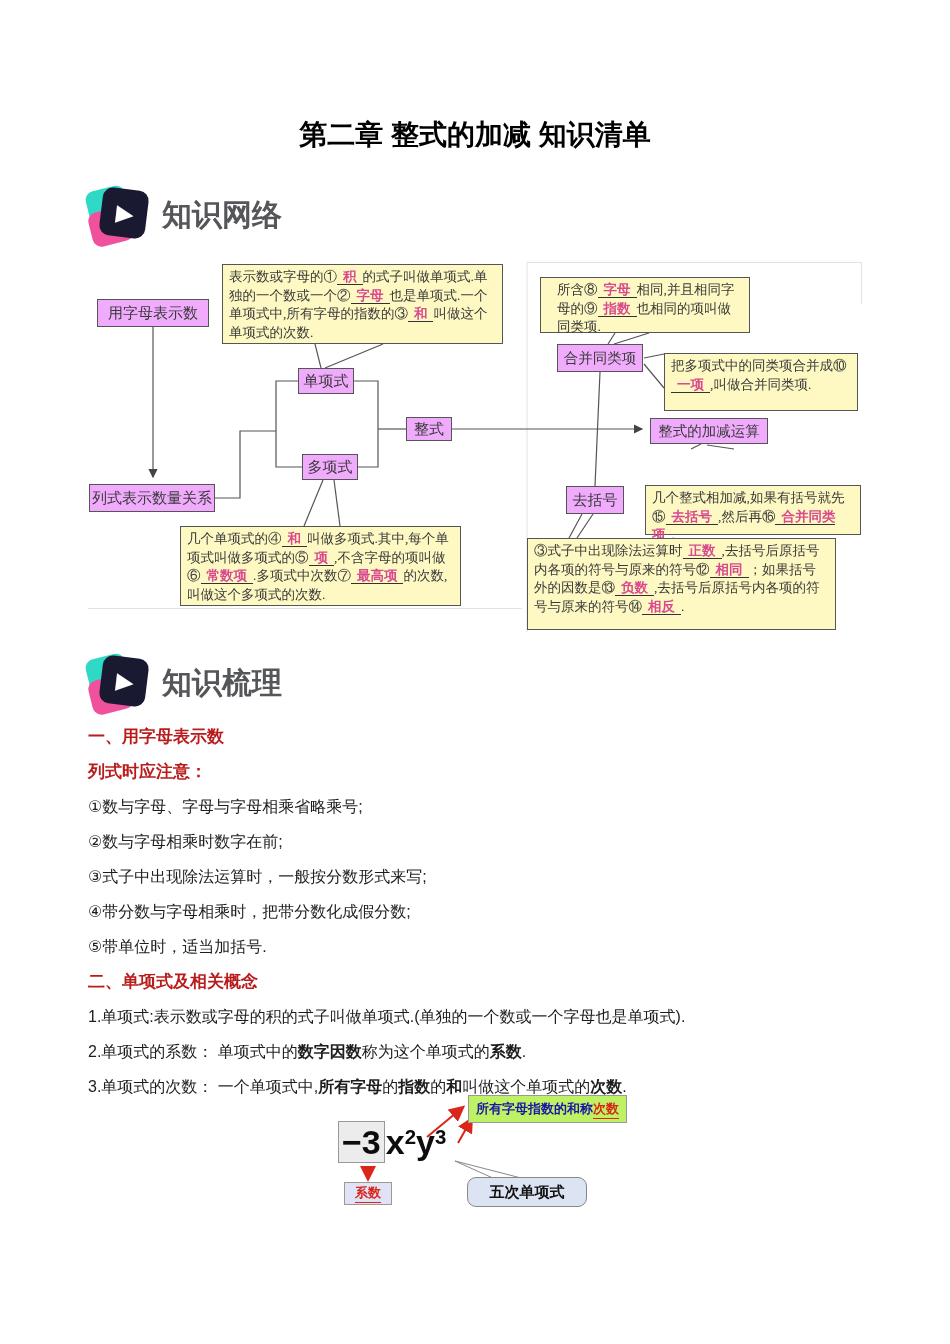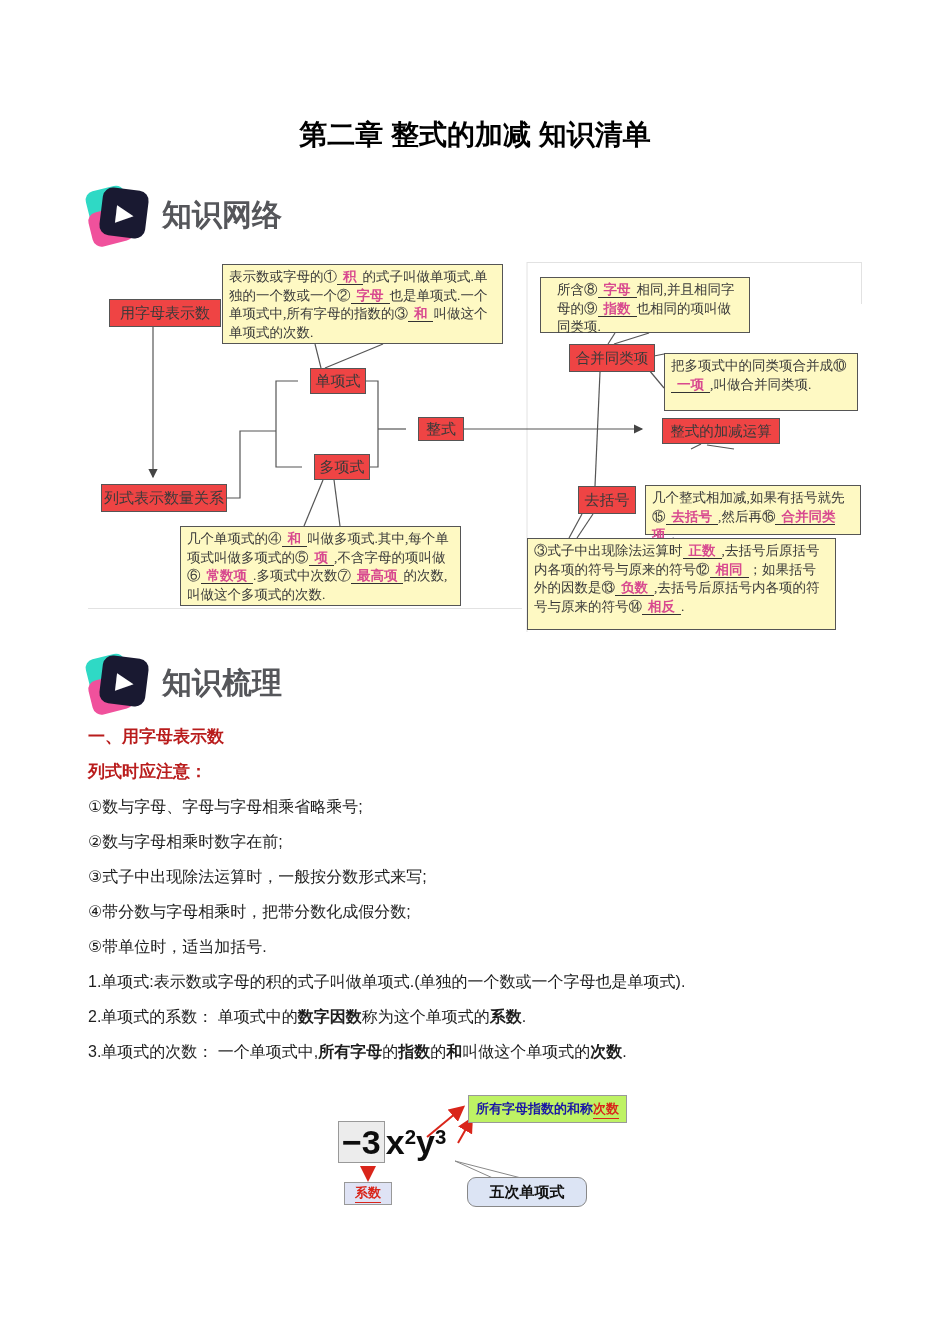--- a/index.html
+++ b/index.html
@@ -15,22 +15,22 @@
   .li-pink{position:absolute;left:2px;top:27px;width:42px;height:35px;background:#f0519c;
            border-radius:9px;transform:rotate(-14deg);}
   .li-navy{position:absolute;left:13px;top:7px;width:46px;height:48px;background:#191931;
            border-radius:10px;transform:rotate(7deg);display:flex;align-items:center;justify-content:center;}
   .li-play{color:#fff;font-size:23px;line-height:1;margin-left:2px;}
   .logo-text{font-size:30px;font-weight:bold;color:#55565a;white-space:nowrap;}
   
   .diagram{position:absolute;left:88px;top:262px;width:774px;height:372px;
            font-family:"Liberation Serif","DejaVu Serif",serif;color:#3a3a3a;}
   .diagram svg{position:absolute;left:0;top:0;}
-  .nbox{position:absolute;border:1px solid #555;background:#ef4444;display:flex;align-items:center;
-        justify-content:center;font-size:15px;white-space:nowrap;padding:0 2px;box-sizing:border-box;margin-left:12px;}
+  .nbox{position:absolute;border:1px solid #555;background:#f0abfc;display:flex;align-items:center;
+        justify-content:center;font-size:15px;white-space:nowrap;padding:0 2px;box-sizing:border-box;}
   .dbox{position:absolute;border:1px solid #555;background:#fef9c3;font-size:13.5px;line-height:18.5px;
         padding:3px 6px;box-sizing:border-box;}
   .seg-blank{color:#d8498f;font-weight:bold;border-bottom:1px solid #333;padding:0 6px;}
   .seg-b{font-weight:bold;}
   
   .content{position:absolute;left:88px;top:726px;width:780px;}
   .content p{margin:0 0 14px;font-size:16px;line-height:21px;color:#1d1d1d;}
   .content p.h{font-size:17px;font-weight:bold;color:#b91c1c;}
   
   .figure{position:absolute;left:330px;top:1093px;width:340px;height:135px;}
@@ -140,20 +140,21 @@
   </div>
 
   <div class="content">
     <p class="h">一、用字母表示数</p>
     <p class="h">列式时应注意：</p>
     <p>①数与字母、字母与字母相乘省略乘号;</p>
     <p>②数与字母相乘时数字在前;</p>
     <p>③式子中出现除法运算时，一般按分数形式来写;</p>
     <p>④带分数与字母相乘时，把带分数化成假分数;</p>
     <p>⑤带单位时，适当加括号.</p>
+    <p class="h">二、单项式及相关概念</p>
     <p>1.单项式:表示数或字母的积的式子叫做单项式.(单独的一个数或一个字母也是单项式).</p>
     <p><span>2.单项式的系数： 单项式中的</span><span class="seg-b">数字因数</span><span>称为这个单项式的</span><span class="seg-b">系数</span><span>.</span></p>
     <p><span>3.单项式的次数： 一个单项式中,</span><span class="seg-b">所有字母</span><span>的</span><span class="seg-b">指数</span><span>的</span><span class="seg-b">和</span><span>叫做这个单项式的</span><span class="seg-b">次数</span><span>.</span></p>
   </div>
 
   <div class="figure">
     <svg width="340" height="135" viewBox="0 0 340 135">
       <polygon points="125,68 165,86 195,86" fill="#ffffff" stroke="#888" stroke-width="1"></polygon>
       <g stroke="#d9251a" stroke-width="2" fill="none">
         <line x1="97" y1="44" x2="132" y2="15" marker-end="url(#rarr2)"></line>

